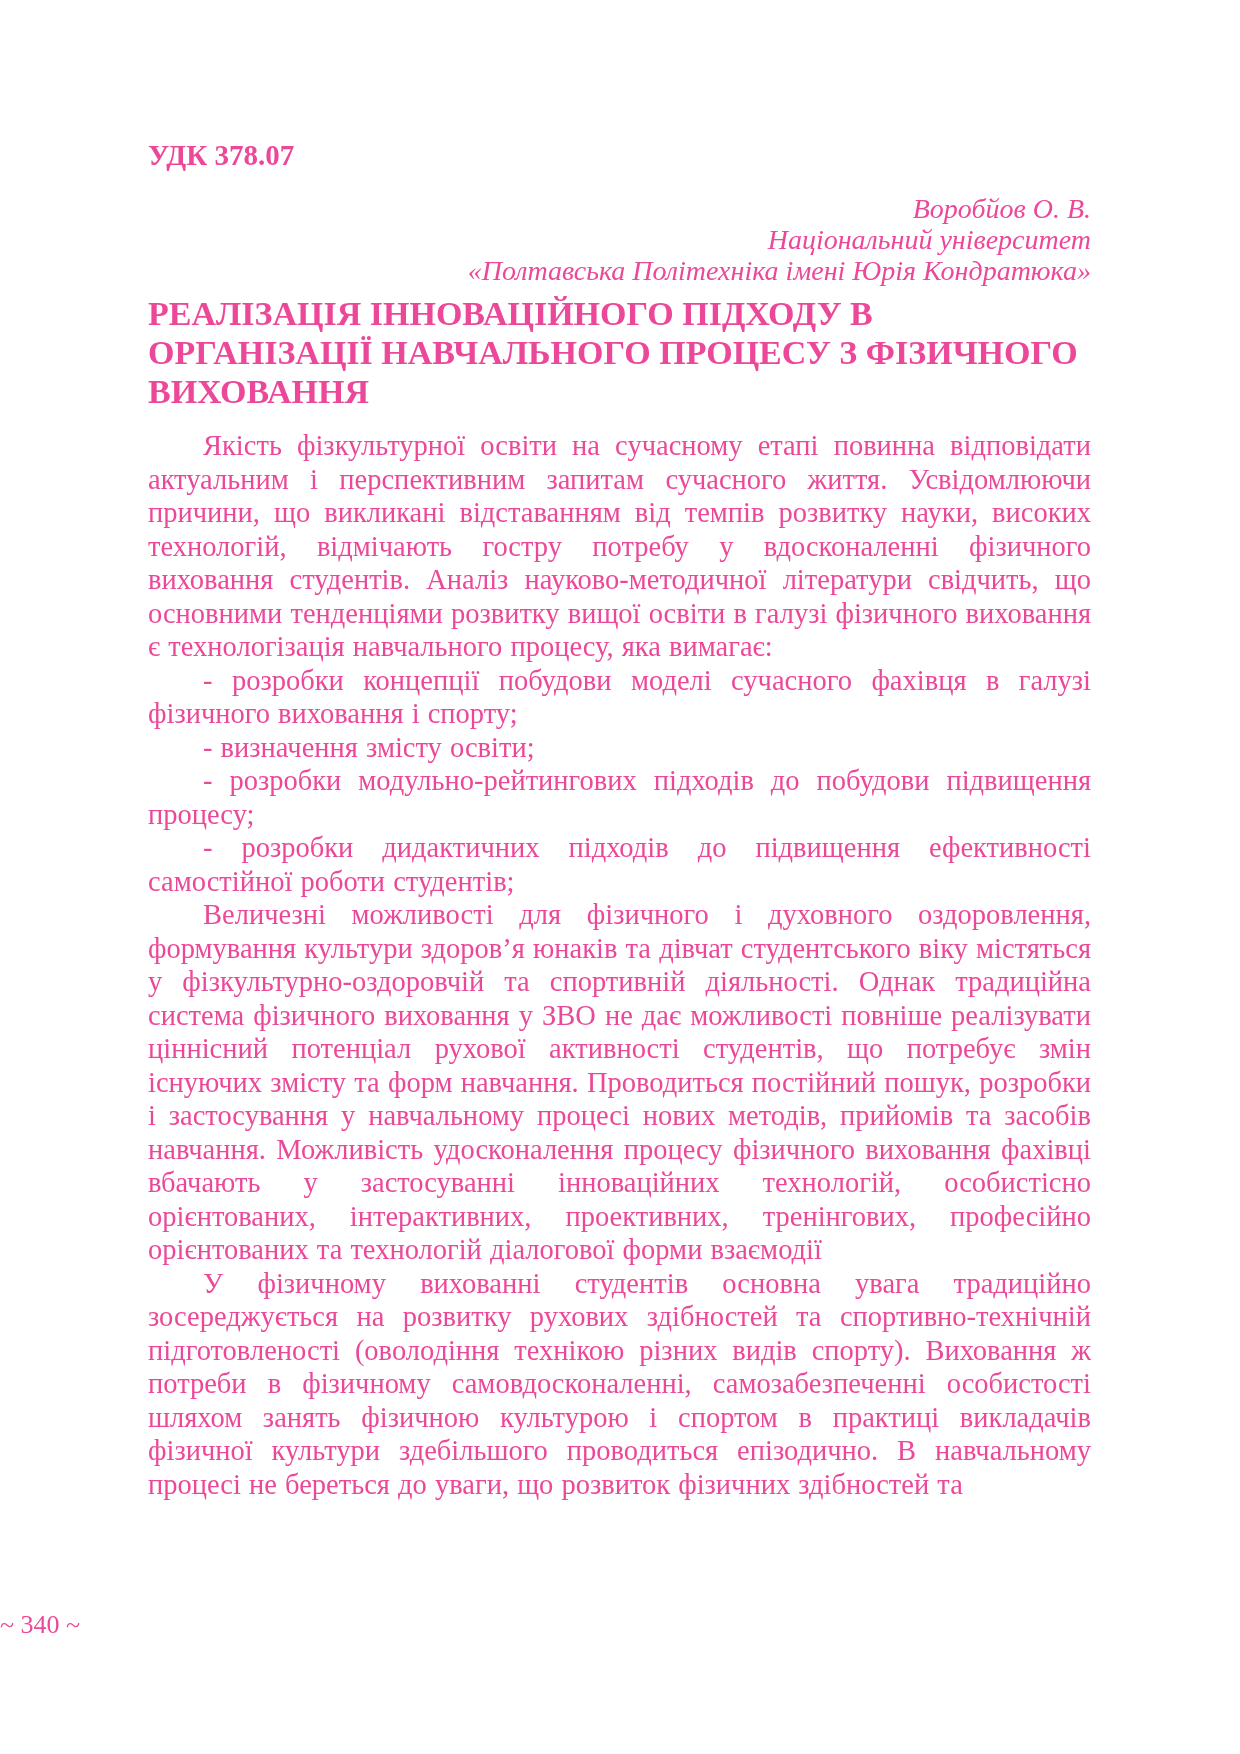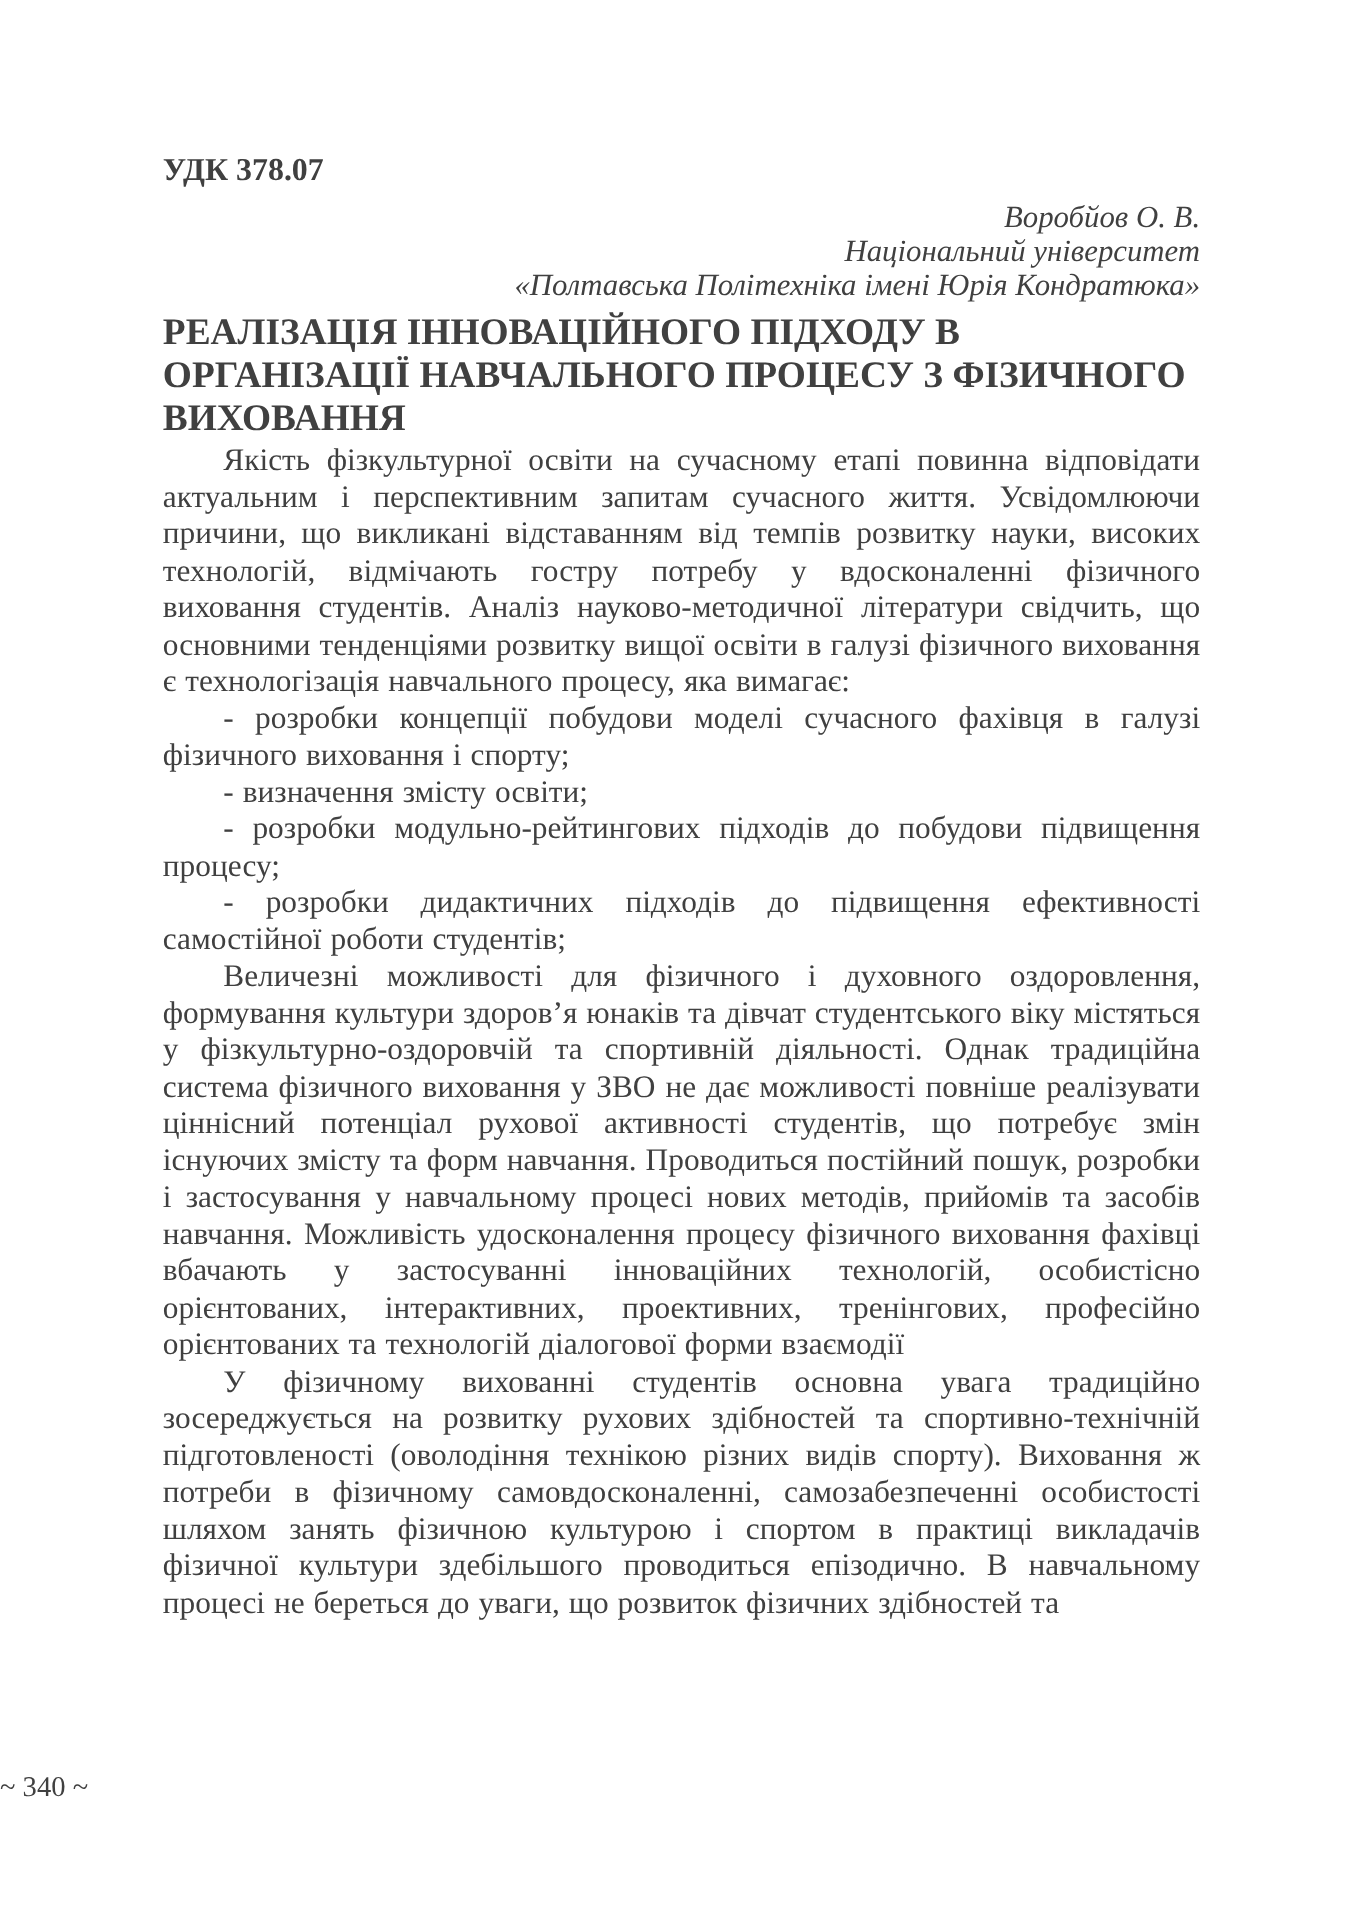--- a/index.html
+++ b/index.html
@@ -6,52 +6,52 @@
   html, body {
     margin: 0;
     padding: 0;
     background: #ffffff;
   }
   .page {
     position: relative;
     width: 1240px;
     height: 1754px;
     background: #ffffff;
-    color: #404040;
+    color: #ec4899;
     font-family: "Liberation Serif", "DejaVu Serif", serif;
     overflow: hidden;
   }
   .content {
     position: absolute;
     left: 148px;
     top: 138px;
     width: 943px;
   }
   .udk {
     font-size: 29px;
     font-weight: bold;
     line-height: 34px;
     text-align: left;
   }
   .byline {
-    margin-top: 10px;
+    margin-top: 21px;
     text-align: right;
     font-style: italic;
     font-size: 28px;
     line-height: 31px;
   }
   .article-title {
     margin-top: 8px;
     text-align: left;
     font-weight: bold;
     font-size: 34px;
     line-height: 39px;
   }
   .body-text {
-    margin-top: 2px;
+    margin-top: 18px;
   }
   .body-text p {
     margin: 0;
     font-size: 28.5px;
     line-height: 33.5px;
     text-align: justify;
     text-indent: 55px;
     word-spacing: 1px;
   }
   .footer {

